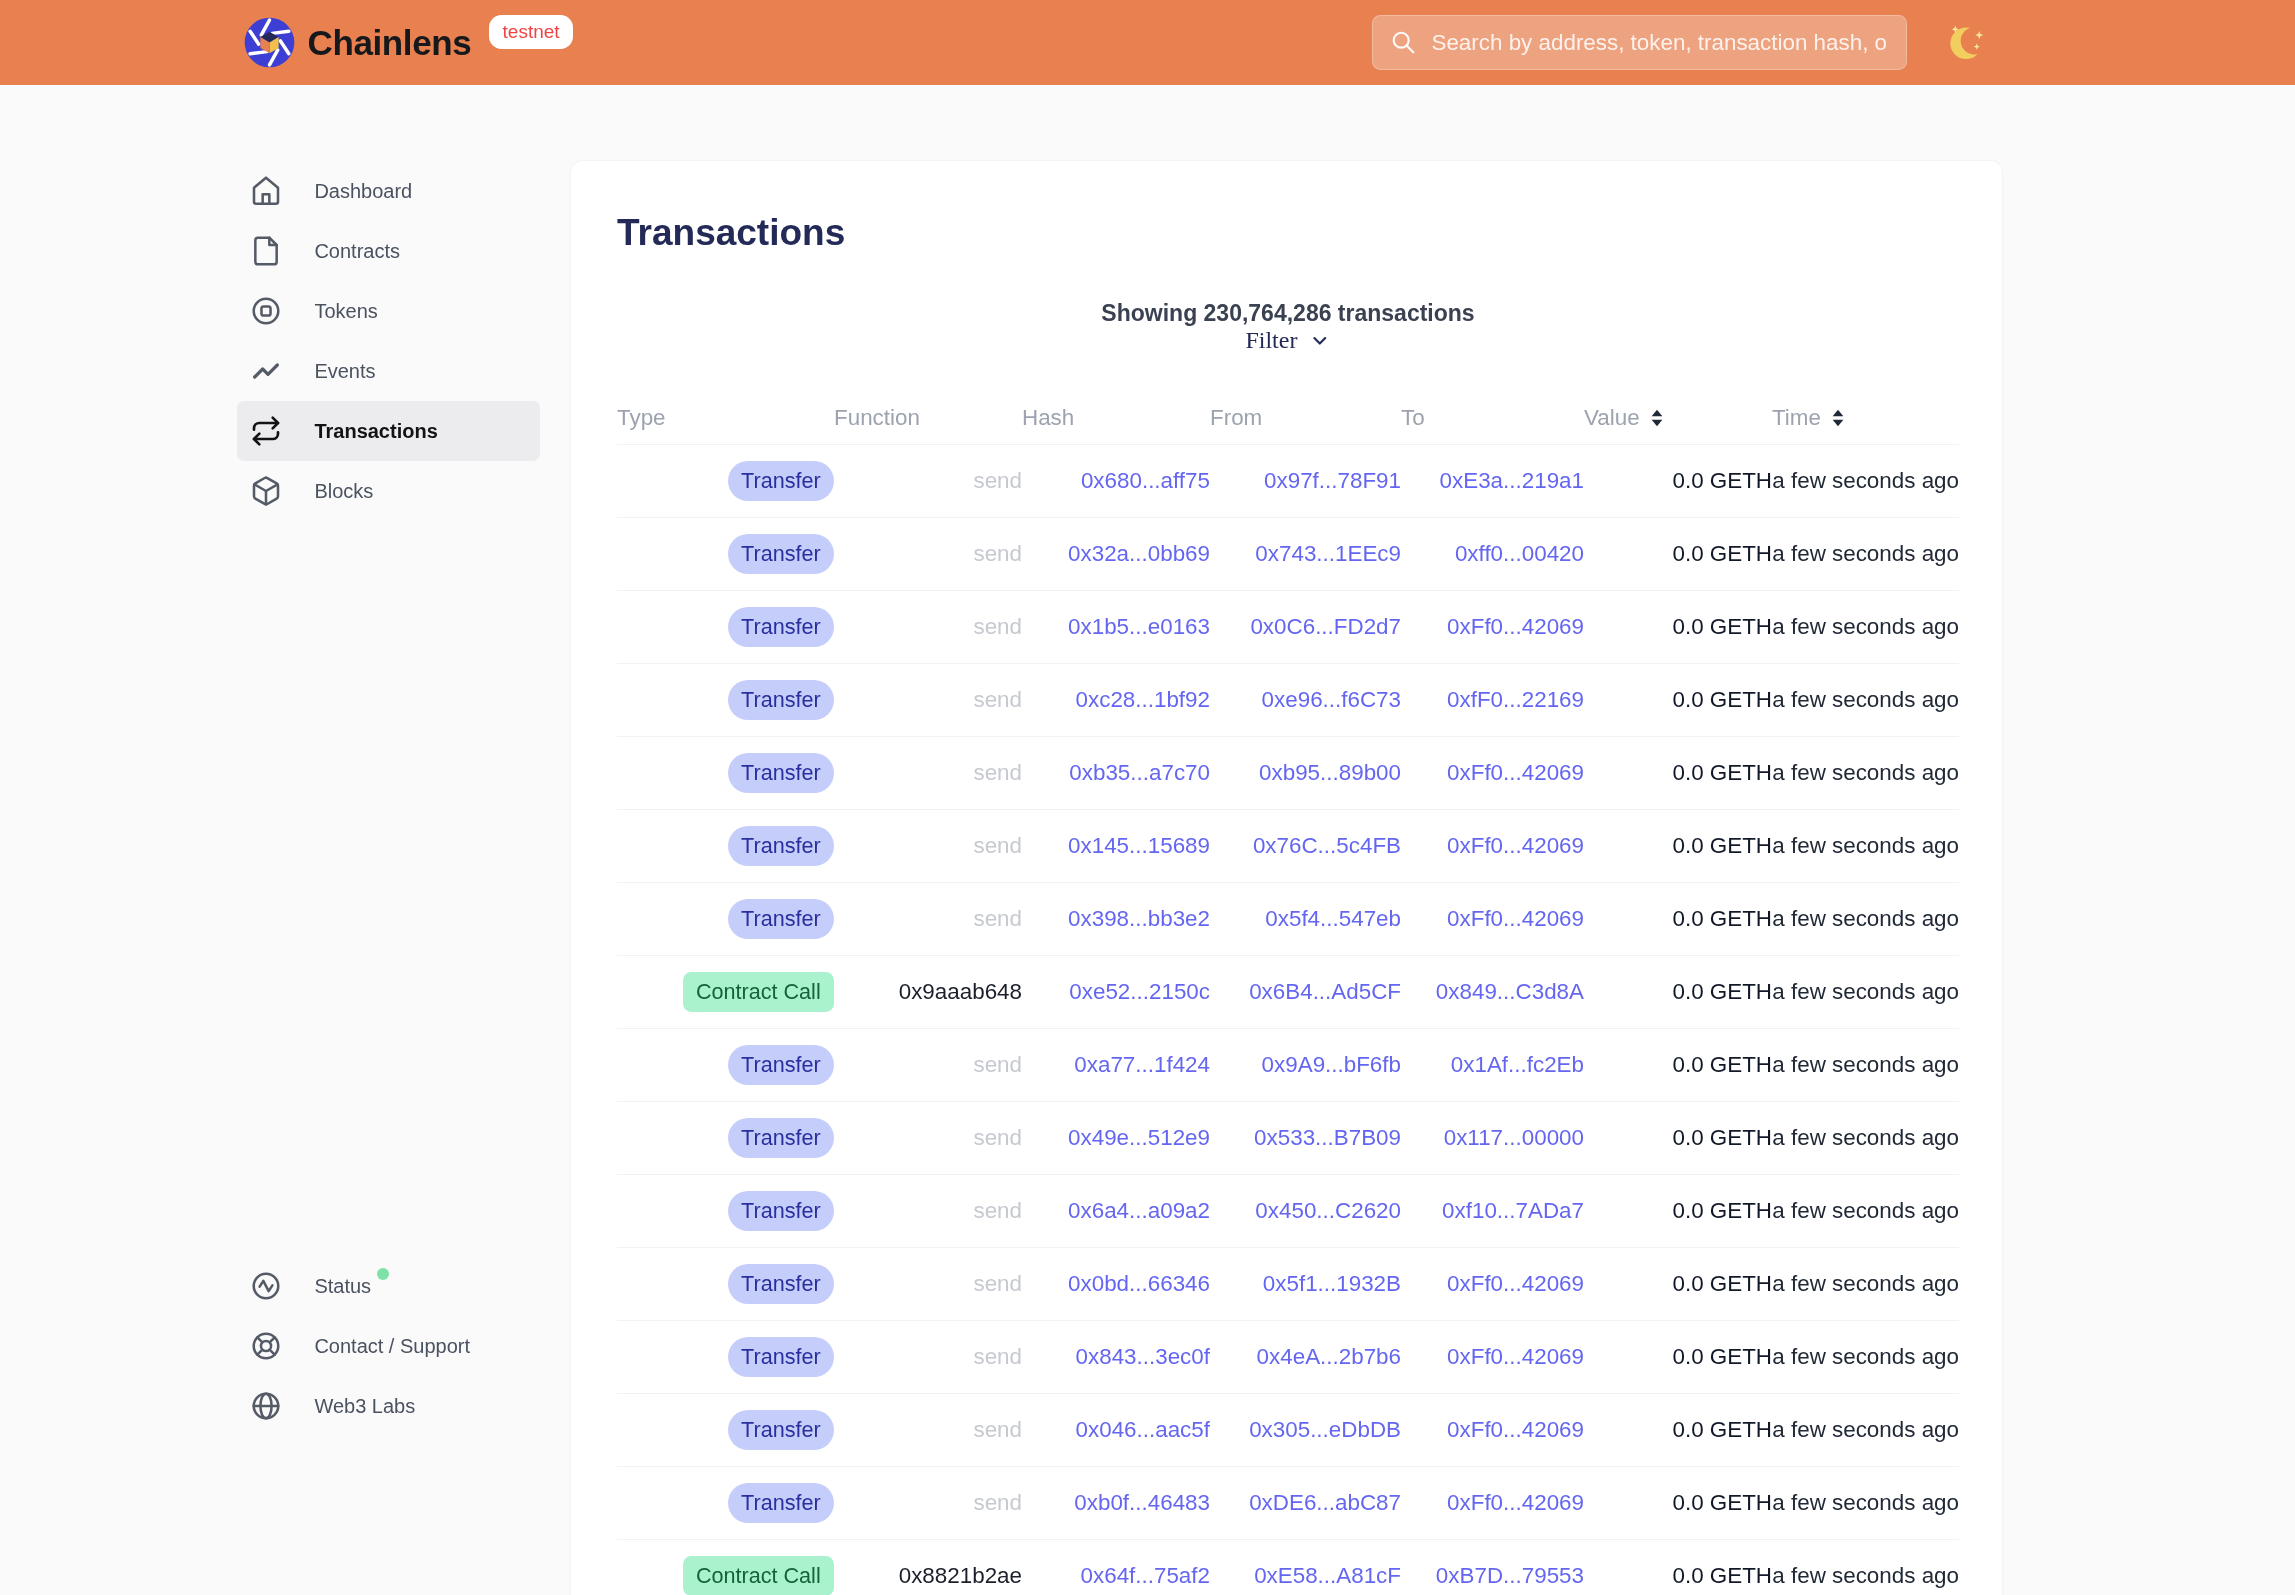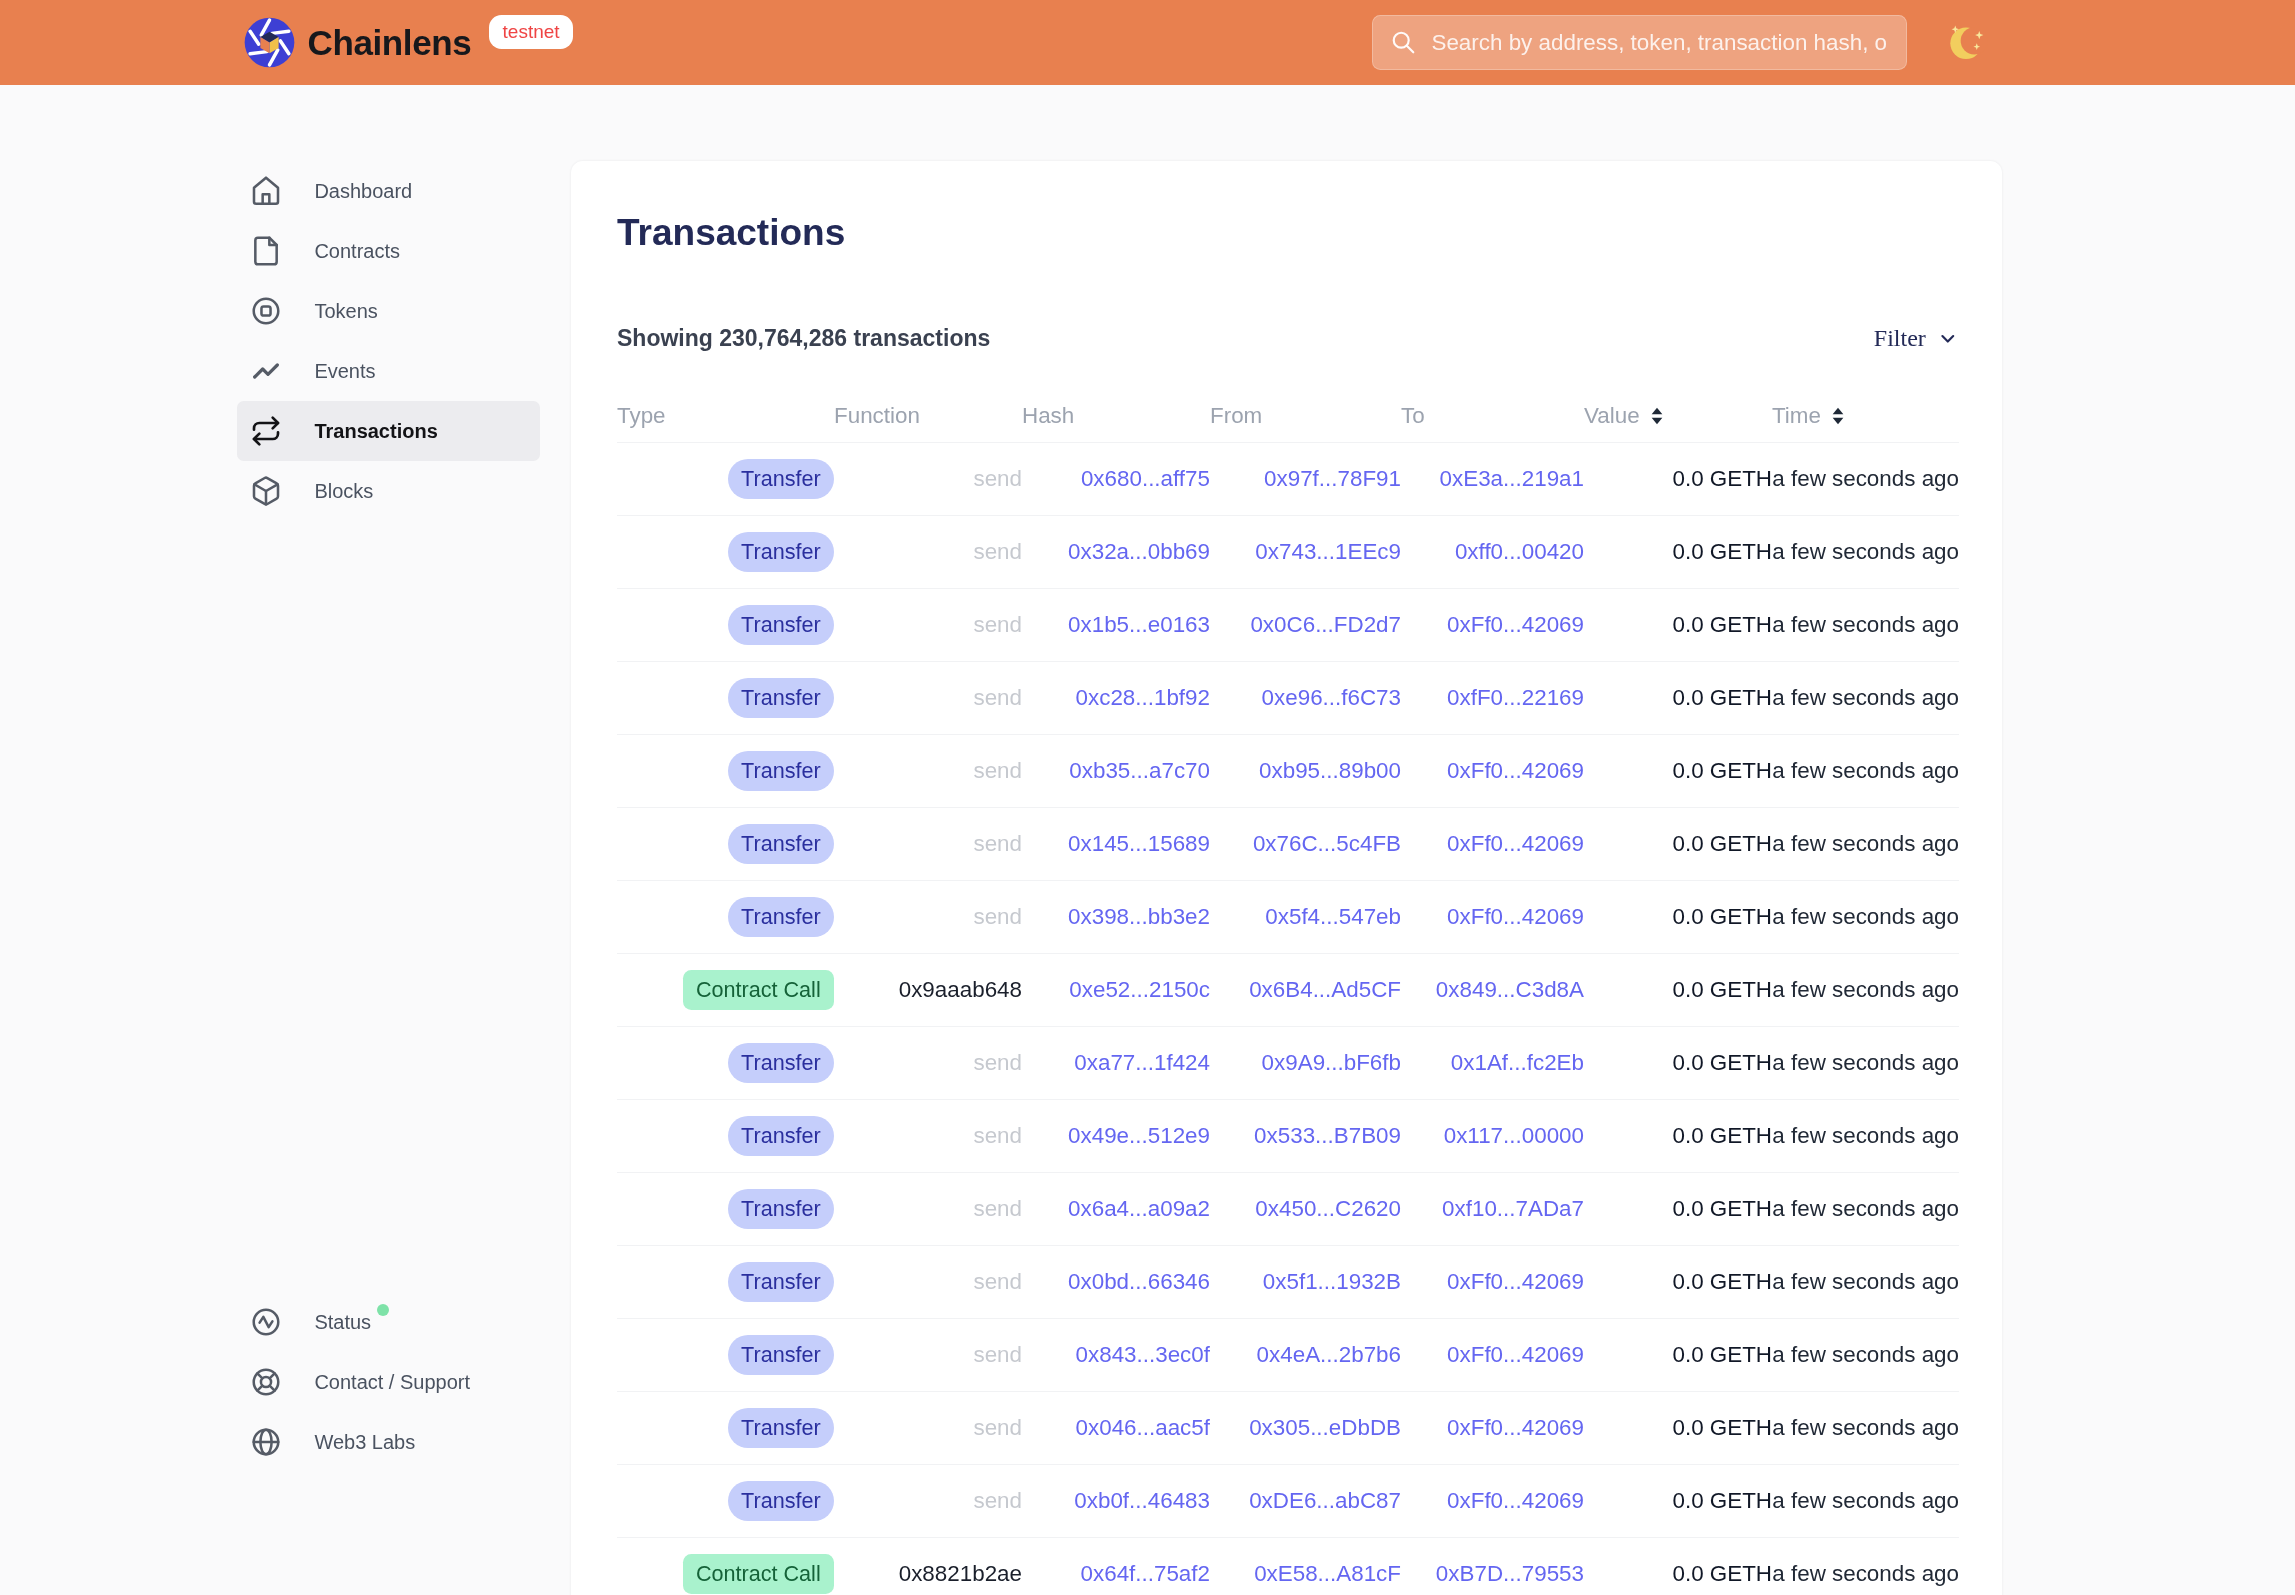--- a/index.html
+++ b/index.html
@@ -33,28 +33,28 @@
   .search-input::placeholder{color:rgba(255,255,255,0.85);}
   .moon-btn{margin-left:40px;width:43px;height:43px;cursor:pointer;background:none;border:none;padding:0;}
   
   .sidebar{position:absolute;left:237px;top:161px;width:303px;}
   .side-item{display:flex;align-items:center;height:60px;padding-left:12.4px;border-radius:6.6px;cursor:pointer;}
   .side-item .sicon{width:33px;height:33px;display:flex;align-items:center;justify-content:center;color:#555B66;}
   .side-item .slabel{margin-left:32px;font-size:20px;color:var(--sidebar-text);}
   .side-item.active{background:var(--sidebar-active-bg);}
   .side-item.active .slabel{font-weight:700;color:var(--sidebar-active-text);}
   .side-item.active .sicon{color:#131316;}
-  .sidebar-footer{position:absolute;left:237px;top:1292px;width:303px;}
+  .sidebar-footer{position:absolute;left:237px;top:1256px;width:303px;}
   .status-label{position:relative;}
   .status-dot{position:absolute;right:-18px;top:-6.6px;width:12.4px;height:12.4px;border-radius:50%;background:var(--status-dot);}
   
   .main-card{position:absolute;left:571px;top:161px;width:1431px;height:1461px;background:var(--card-bg);
     border-radius:11.6px;box-shadow:0 0.8px 2.5px rgba(16,24,40,0.08);padding:51px 43px 0 46px;}
   .page-title{font-size:37px;font-weight:700;color:var(--title-color);margin:0 0 0 0;}
-  .summary-row{margin-top:71px;display:flex;align-items:center;justify-content:space-between;}
+  .summary-row{margin-top:46px;display:flex;align-items:center;justify-content:space-between;flex-direction:column;}
   .summary-text{font-size:23px;font-weight:600;color:var(--summary-text);}
   .filter-btn{display:flex;align-items:center;background:none;border:none;cursor:pointer;
     font-family:Liberation Serif, serif;font-size:24px;color:var(--filter-text);padding:0;}
   .filter-btn svg{margin-left:11.6px;}
   
   .tx-table{margin-top:38px;text-align:right;}
   .trow{display:grid;grid-template-columns:217px 188px 188px 191px 183px 188px 1fr;align-items:center;}
   .thead{height:53px;border-bottom:0.8px solid var(--divider);}
   .th{font-size:22.4px;color:var(--col-header);display:flex;align-items:center;}
   .th .sort{margin-left:10px;}

